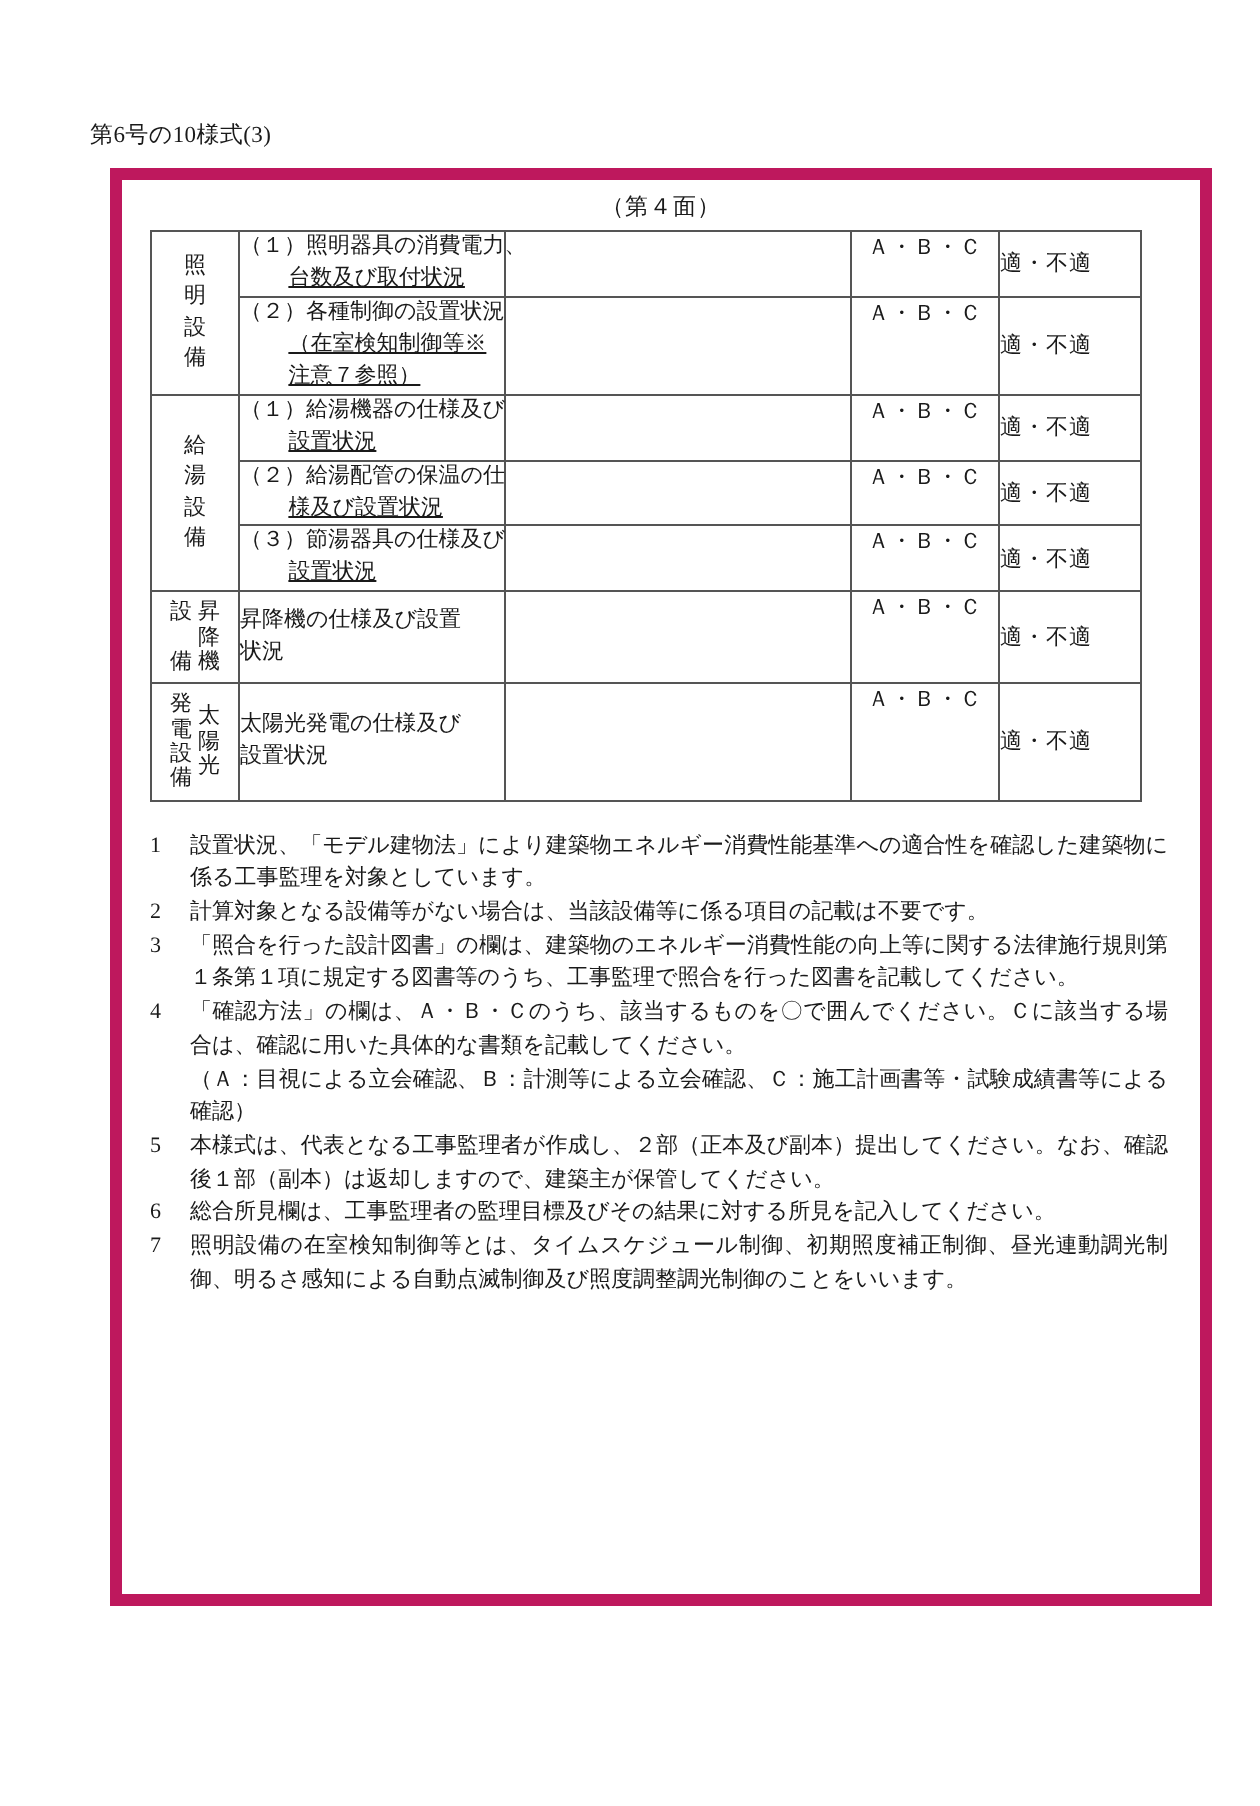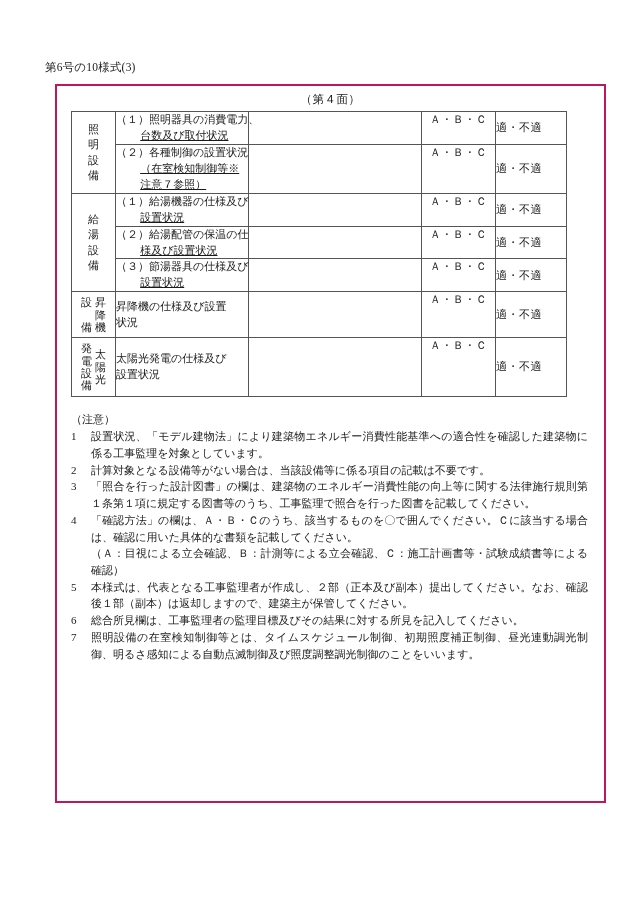--- a/index.html
+++ b/index.html
@@ -33,21 +33,21 @@
     white-space: nowrap;
   }
 
   
   .outer-box {
     position: absolute;
     left: 55px;
     top: 84px;
     width: 551px;
     height: 719px;
-    border: 2px solid #be185d;
+    border: 6px solid #be185d;
     box-sizing: border-box;
   }
 
   
   .face-caption {
     text-align: center;
     font-size: 11.5px;
     padding-top: 6px;
     padding-bottom: 4px;
     letter-spacing: 0.5px;
@@ -283,21 +283,20 @@
               </td>
               <td class="blank-cell">&nbsp;</td>
               <td class="abc-cell">Ａ・Ｂ・Ｃ</td>
               <td class="judge-cell">適・不適</td>
             </tr>
           </tbody>
       </table>
     </div>
 
     <div class="notes">
-      <div class="notes-title">（注意）</div>
       <div id="notes-list">
           <div class="note-row">
             <div class="note-num">1</div>
             <div class="note-body">設置状況、「モデル建物法」により建築物エネルギー消費性能基準への適合性を確認した建築物に係る工事監理を対象としています。</div>
           </div>
           <div class="note-row">
             <div class="note-num">2</div>
             <div class="note-body">計算対象となる設備等がない場合は、当該設備等に係る項目の記載は不要です。</div>
           </div>
           <div class="note-row">

